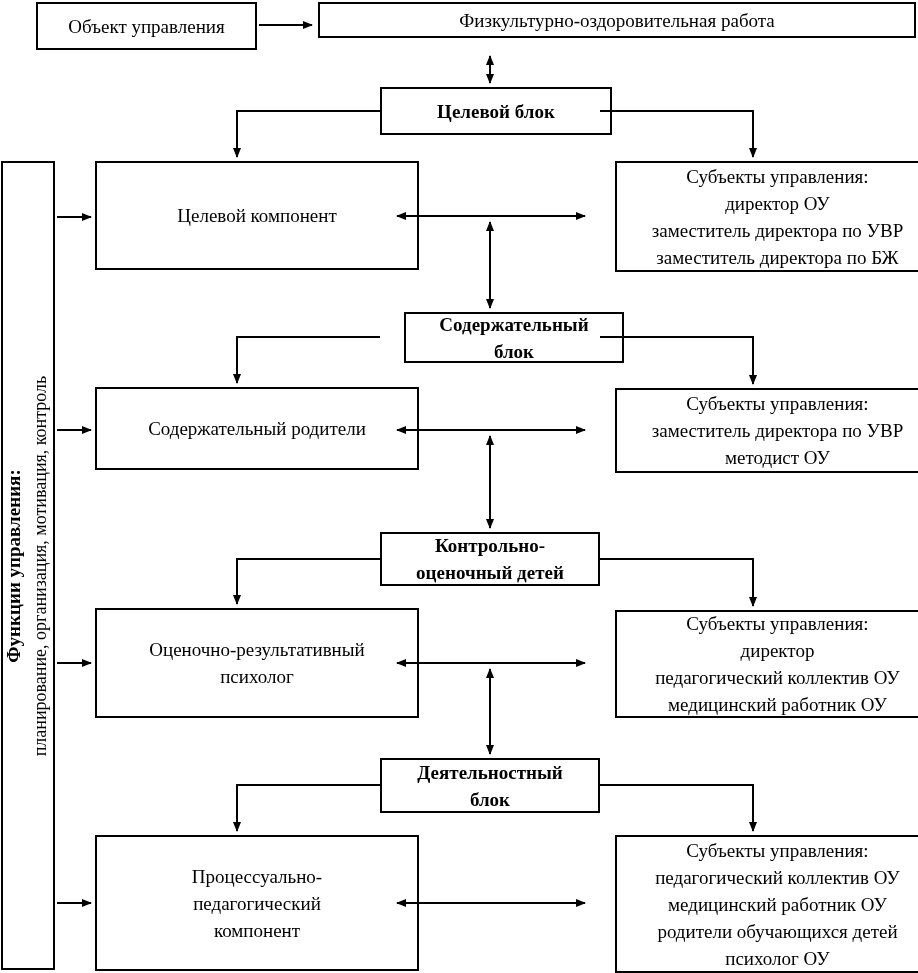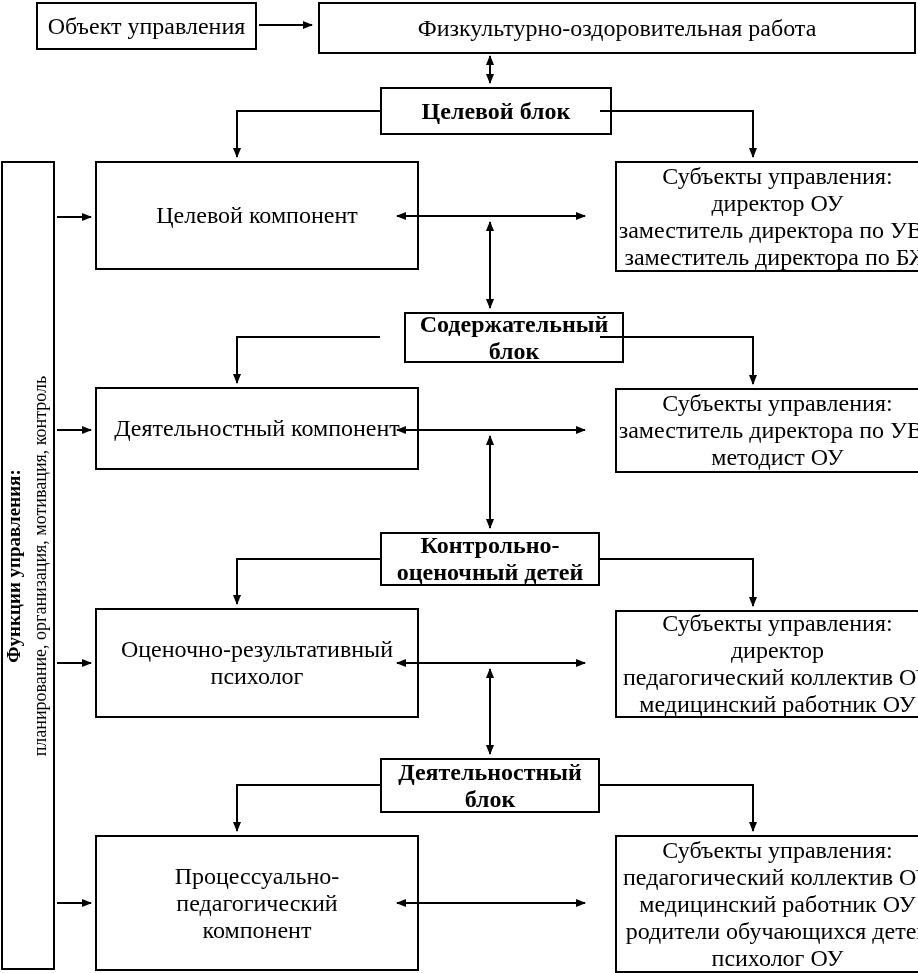--- a/index.html
+++ b/index.html
@@ -16,27 +16,27 @@
     box-sizing:border-box;
     border:2px solid #000;
     display:flex;
     align-items:center;
     justify-content:center;
     text-align:center;
     background:#fff;
   }
   .txt{
     white-space:pre-line;
-    font-size:24px;
+    font-size:19px;
     line-height:27px;
   }
   .bold .txt{font-weight:bold;}
   
   .obj-box{left:36px;top:2px;width:221px;height:48px;}
-  .work-box{left:318px;top:2px;width:598px;height:52px;}
+  .work-box{left:318px;top:2px;width:598px;height:36px;}
   
   .blk1{left:380px;top:87px;width:232px;height:48px;}
   .blk2{left:380px;top:312px;width:220px;height:51px;margin-left:24px;}
   .blk3{left:380px;top:532px;width:220px;height:54px;}
   .blk4{left:380px;top:758px;width:220px;height:55px;}
   
   .cmp{left:95px;width:324px;}
   .cmp1{top:161px;height:109px;}
   .cmp2{top:387px;height:83px;}
   .cmp3{top:608px;height:110px;}
@@ -97,21 +97,21 @@
   </div>
   <div class="box bold blk4">
     <span class="txt">Деятельностный
 блок</span>
   </div>
 
   <div class="box cmp cmp1">
     <span class="txt">Целевой компонент</span>
   </div>
   <div class="box cmp cmp2">
-    <span class="txt">Деятельностный компонент</span>
+    <span class="txt">Содержательный родители</span>
   </div>
   <div class="box cmp cmp3">
     <span class="txt">Оценочно-результативный
 психолог</span>
   </div>
   <div class="box cmp cmp4">
     <span class="txt">Процессуально-
 педагогический
 компонент</span>
   </div>

